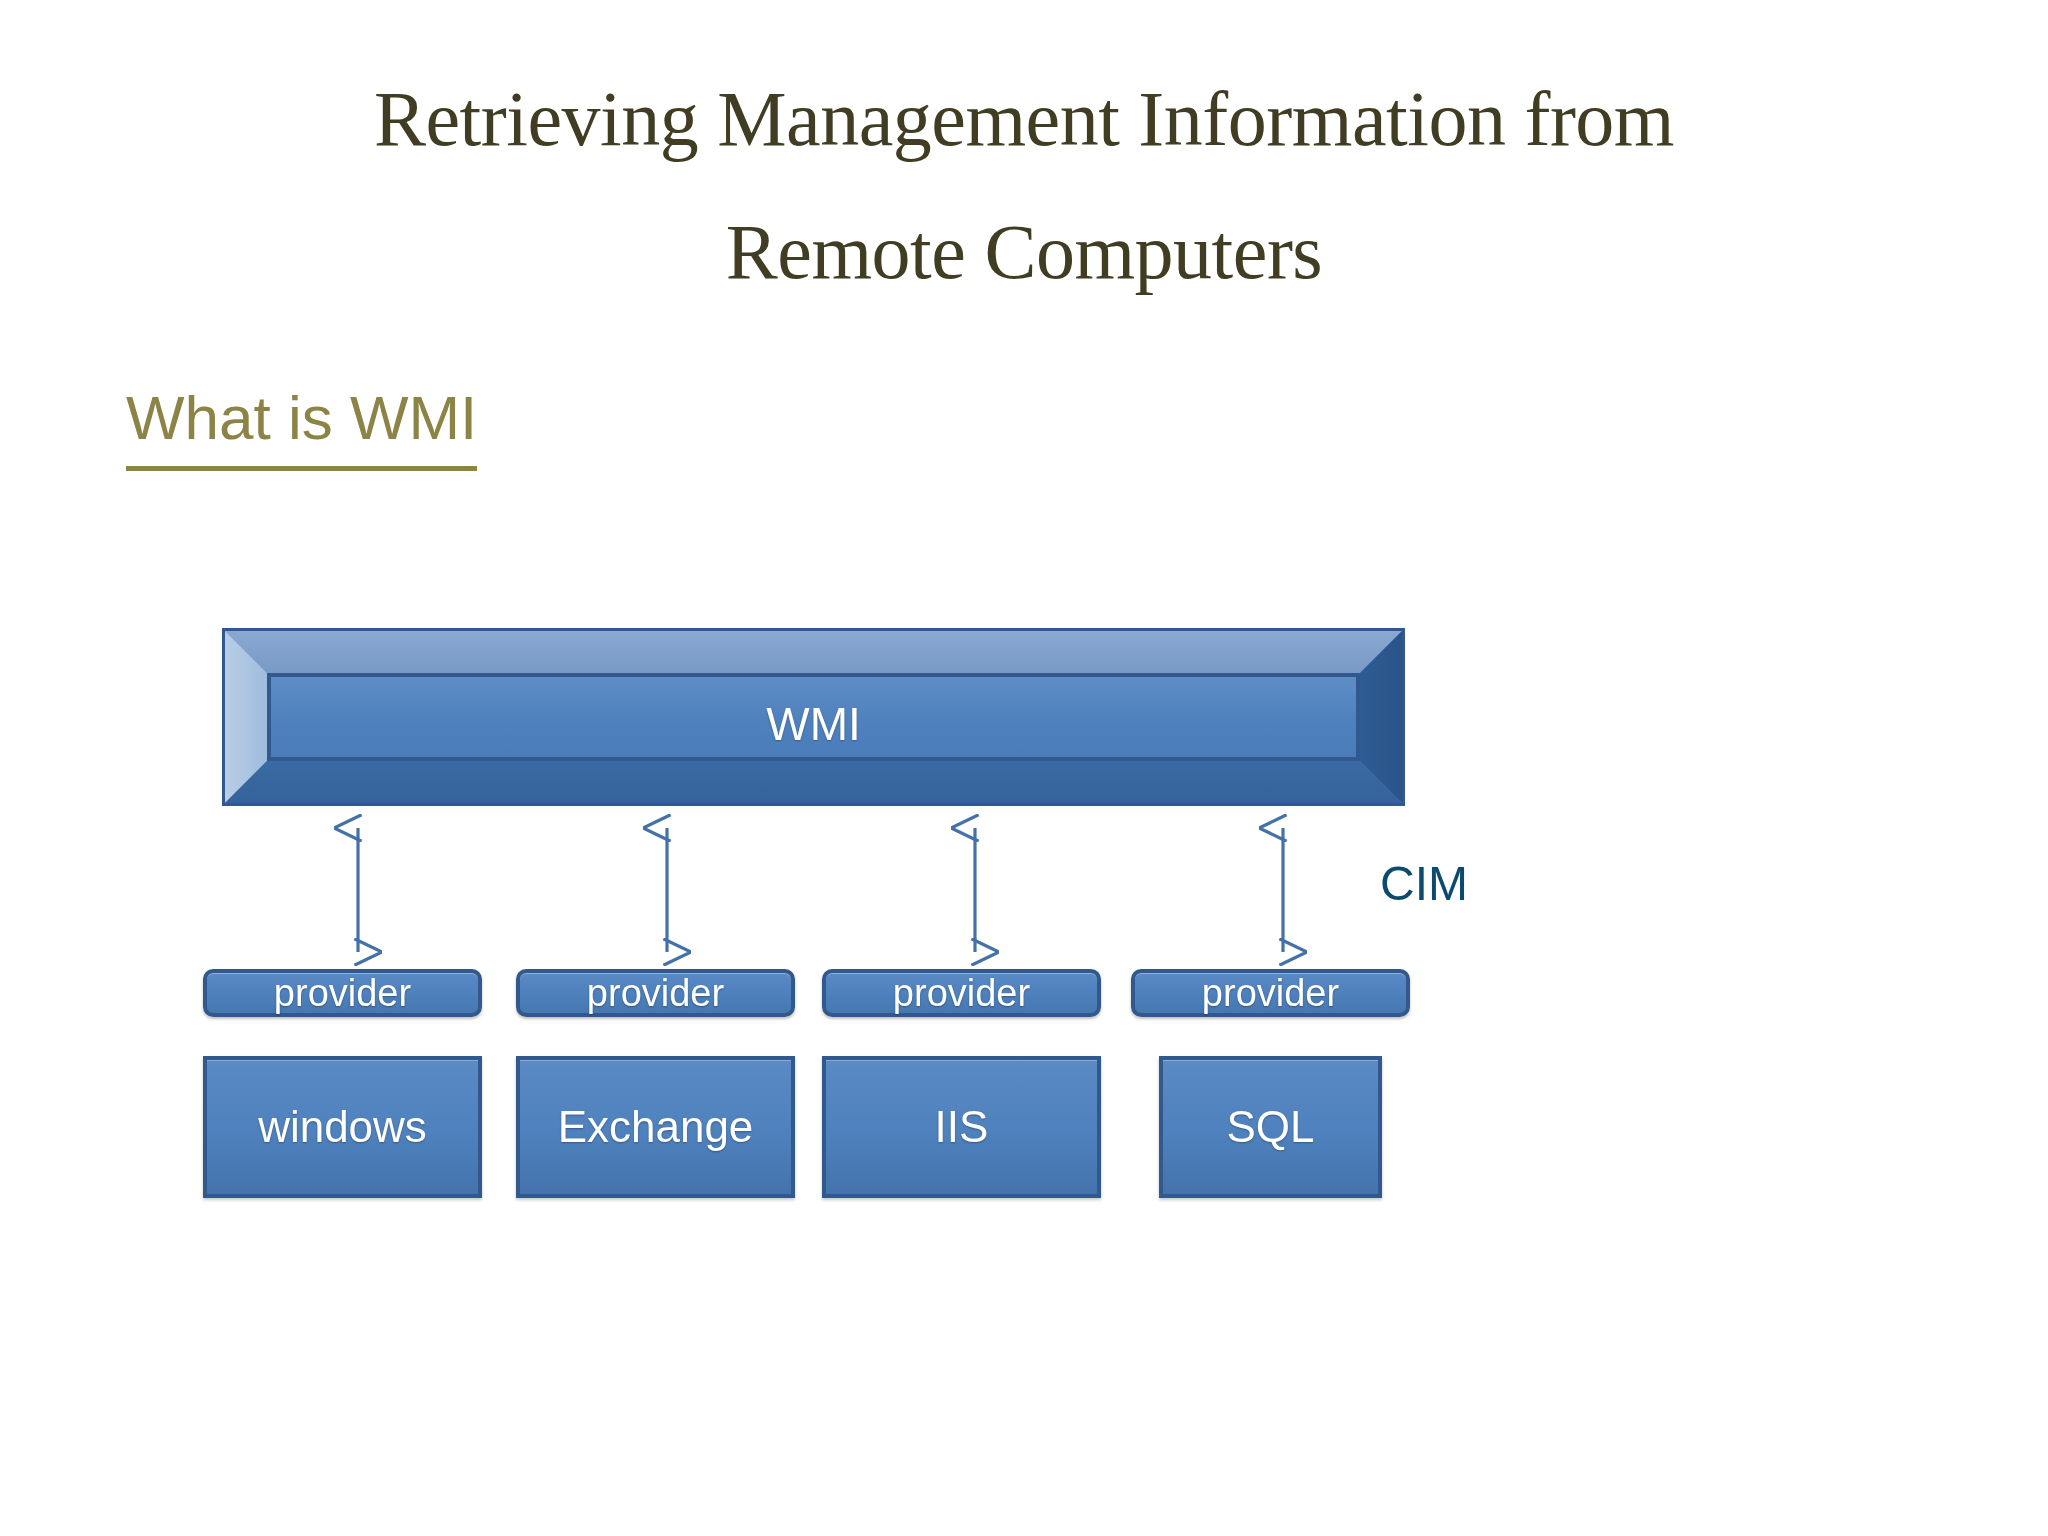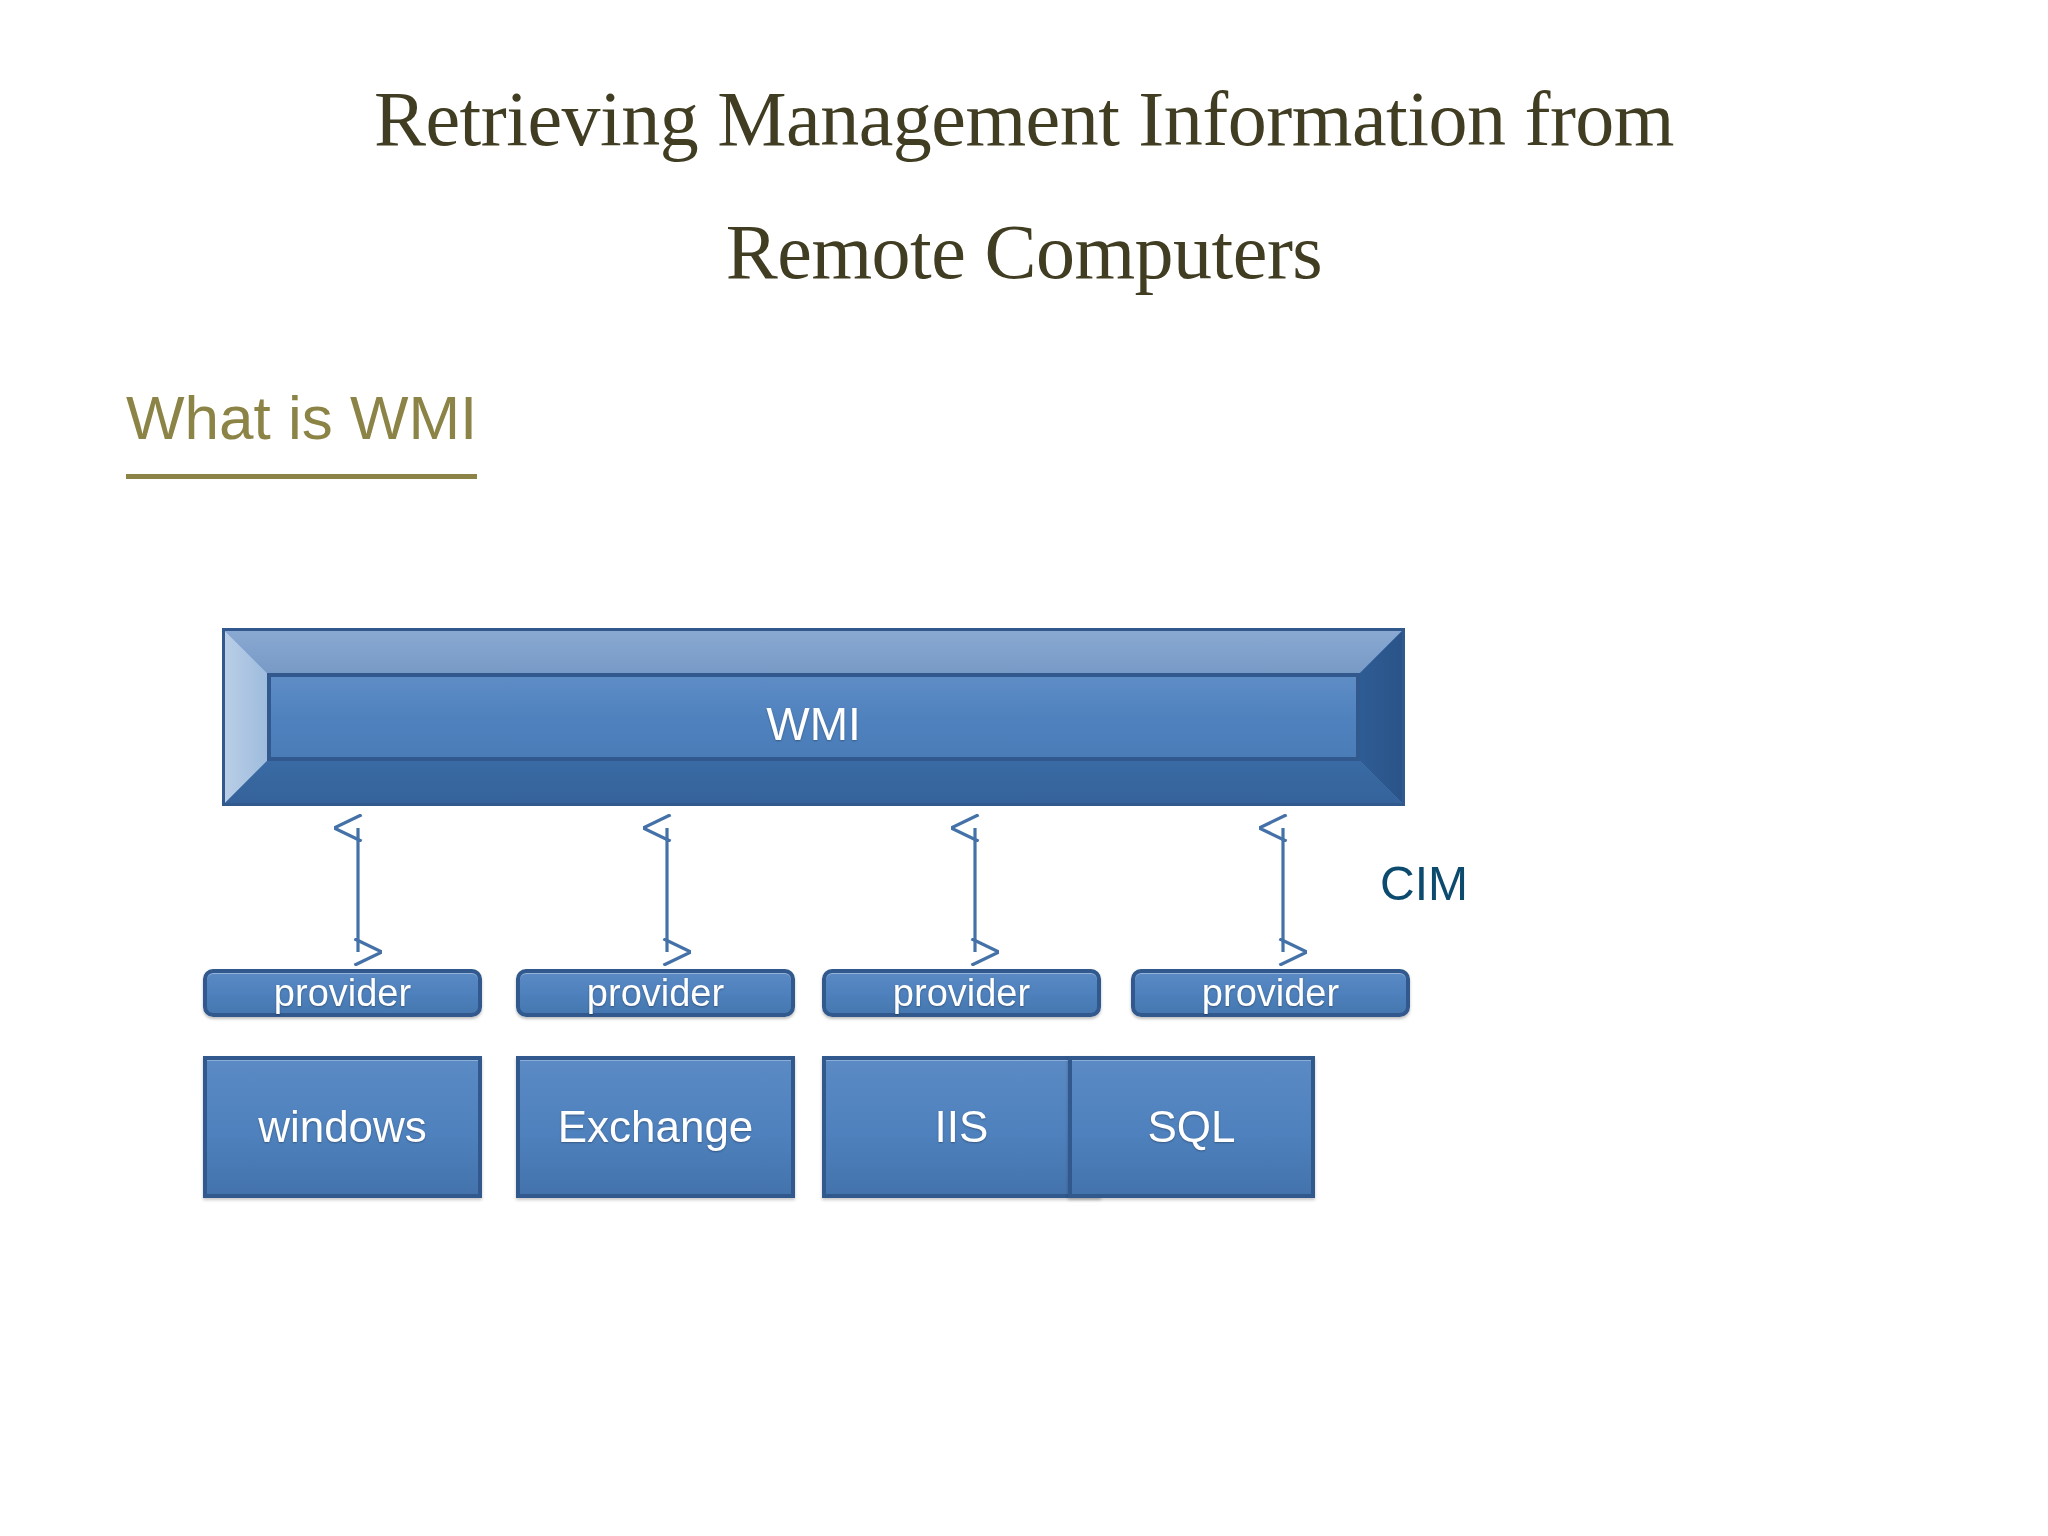--- a/index.html
+++ b/index.html
@@ -35,21 +35,21 @@
   
   .section-heading {
     position: absolute;
     left: 126px;
     top: 382px;
     color: #8C8446;
     font-size: 62px;
     line-height: 72px;
     font-weight: 400;
     font-family: "Liberation Sans", sans-serif;
-    padding-bottom: 20px;
+    padding-bottom: 12px;
     border-bottom: 5px solid #8C8446;
     display: inline-block;
   }
 
   
   .diagram {
     position: absolute;
     left: 0;
     top: 0;
     width: 2048px;
@@ -231,17 +231,17 @@
 
   <div class="service-box" style="left:203px; top:1056px; width:279px;">
     <span class="service-label">windows</span>
   </div>
   <div class="service-box" style="left:822px; top:1056px; width:279px;">
     <span class="service-label">IIS</span>
   </div>
   <div class="service-box" style="left:516px; top:1056px; width:279px;">
     <span class="service-label">Exchange</span>
   </div>
-  <div class="service-box" style="left:1068px; top:1056px; width:247px;">
+  <div class="service-box" style="left:1159px; top:1056px; width:223px;">
     <span class="service-label">SQL</span>
   </div>
 
 </div>
 
 </body></html>

